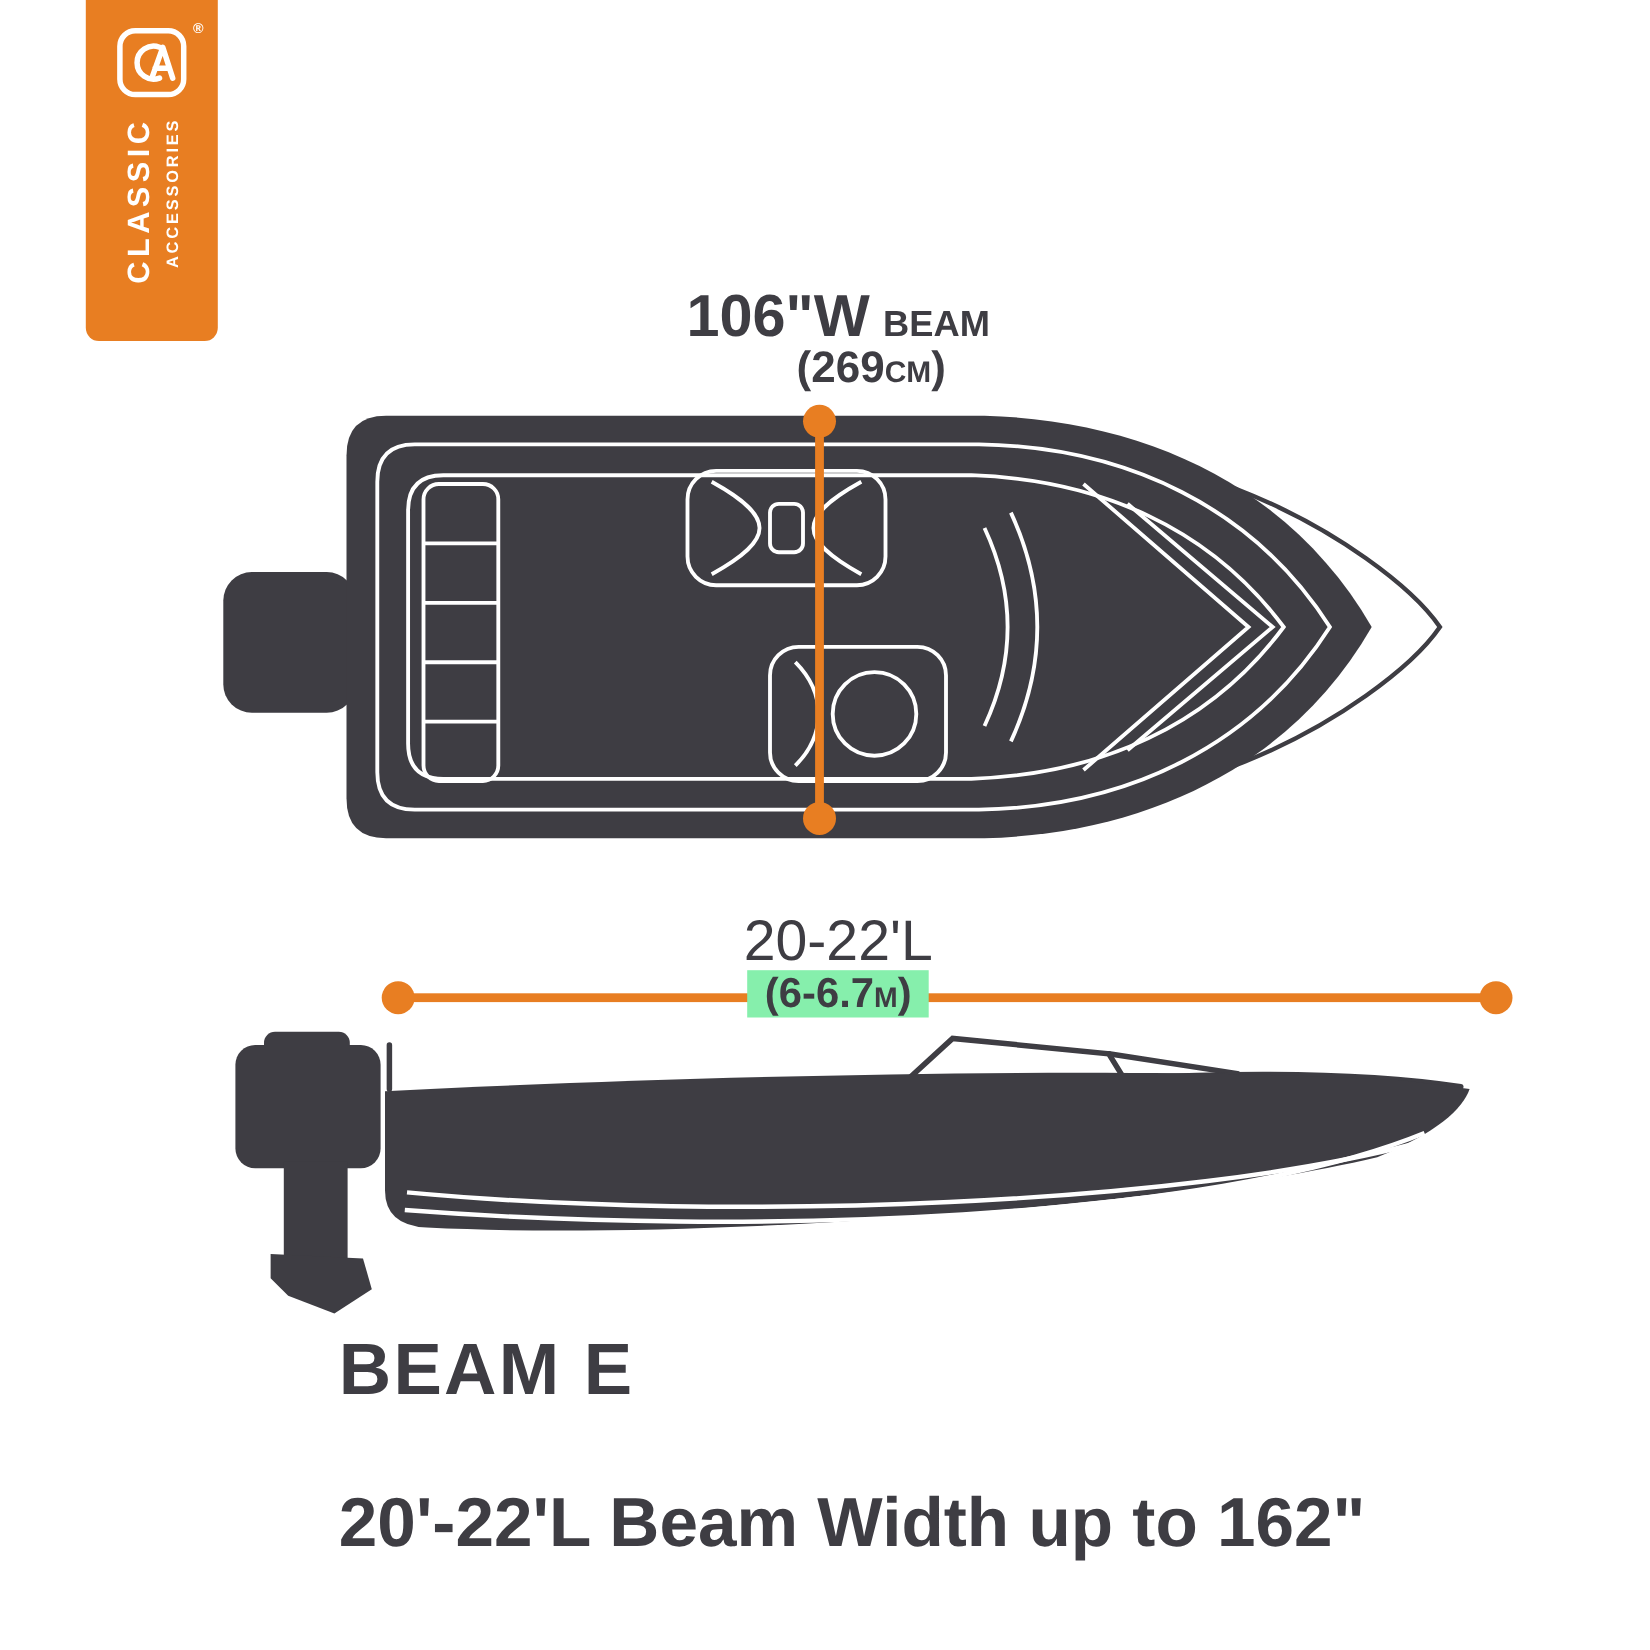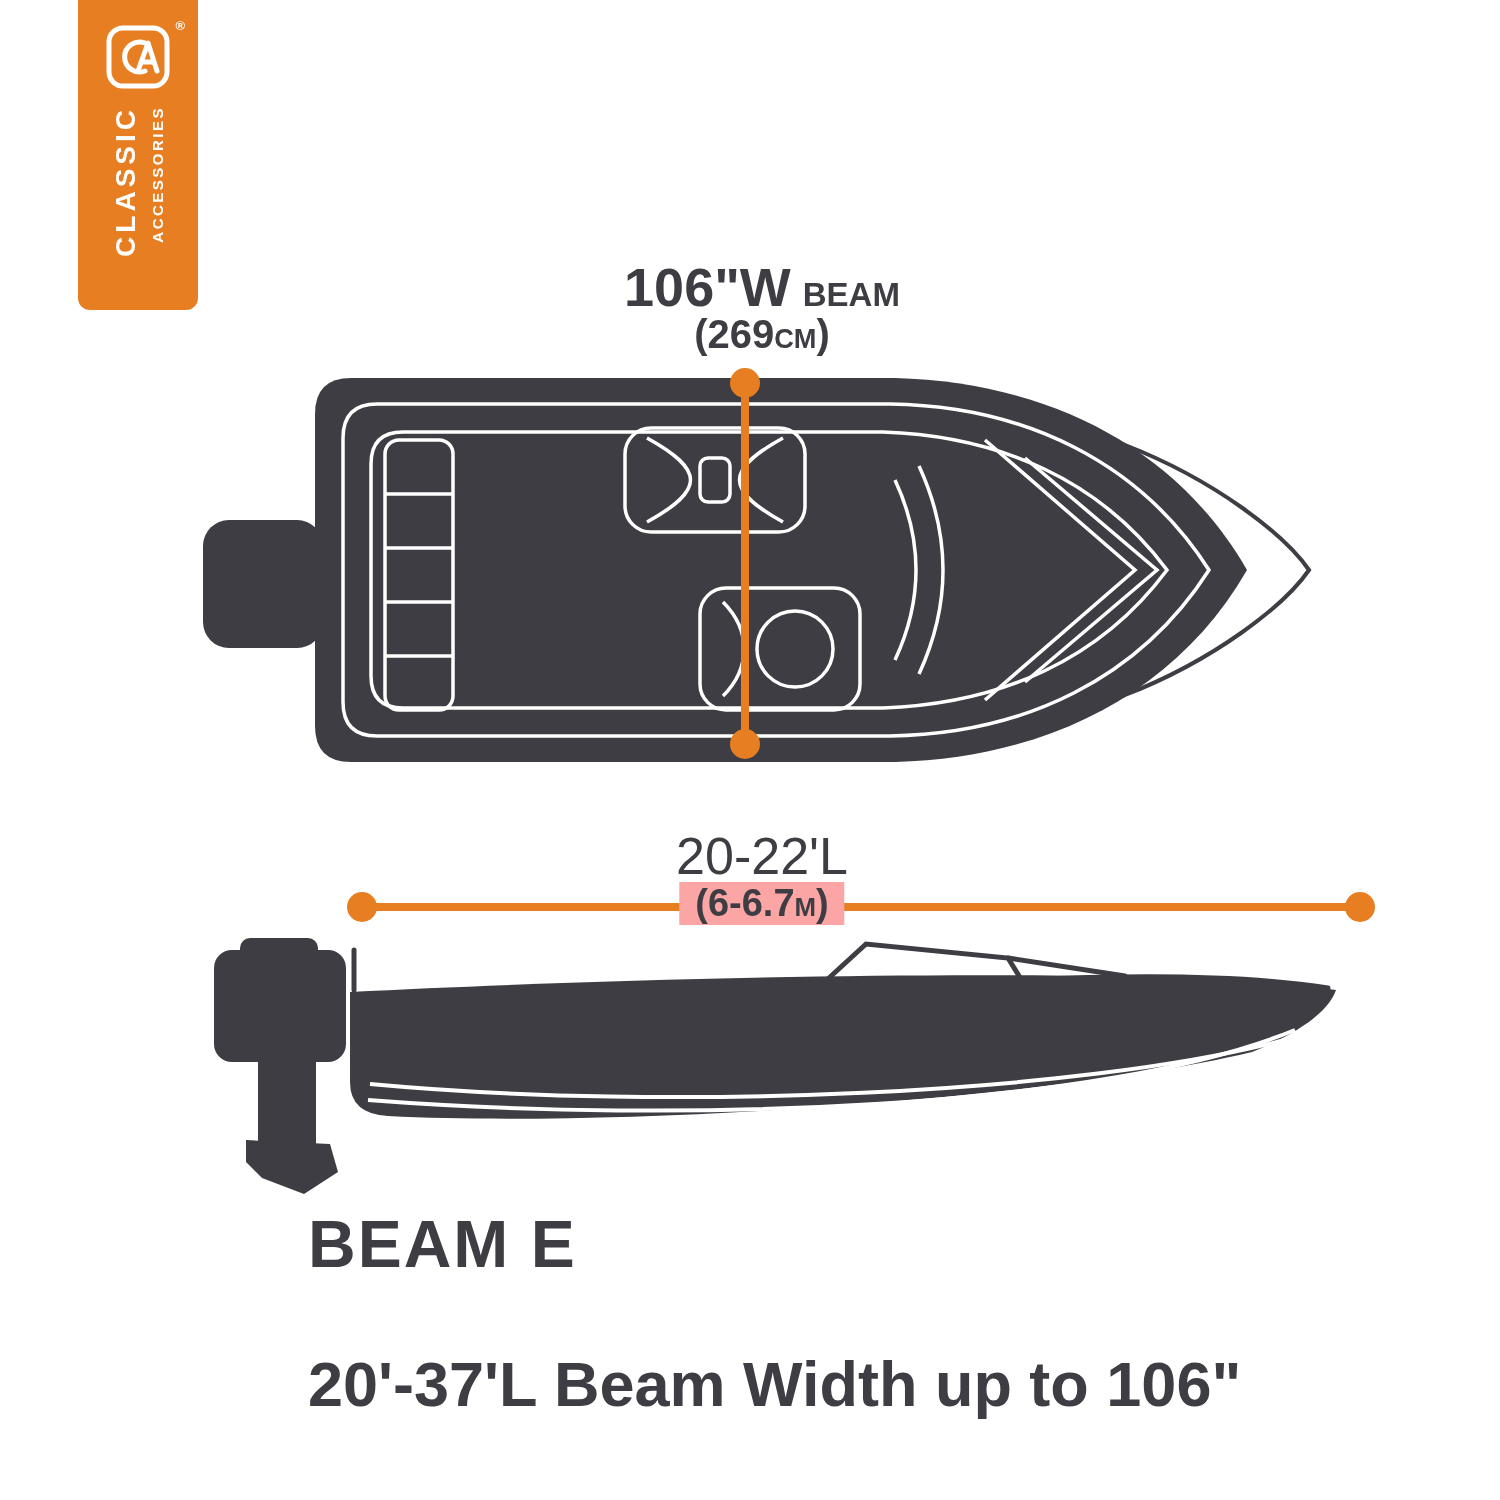--- a/index.html
+++ b/index.html
@@ -18,26 +18,26 @@
   .banner-text{margin-top:12px;display:flex;flex-direction:row;justify-content:center;align-items:flex-start;gap:7px;height:220px;}
   .vt{writing-mode:vertical-rl;transform:rotate(180deg);color:#fff;white-space:nowrap;}
   .vt-classic{font-size:28px;font-weight:700;letter-spacing:4px;}
   .vt-acc{font-size:15px;font-weight:700;letter-spacing:2.5px;padding-top:2px;}
   
   .title{position:absolute;left:308px;top:118px;font-size:88px;font-weight:700;letter-spacing:2px;}
   
   .beam-label{position:absolute;left:762px;top:256px;transform:translateX(-50%);display:flex;align-items:baseline;gap:12px;white-space:nowrap;}
   .beam-label .big{font-size:54px;font-weight:700;}
   .beam-label .small{font-size:33px;font-weight:700;}
-  .beam-metric{position:absolute;left:762px;top:312px;transform:translateX(-50%);font-size:40px;font-weight:700;white-space:nowrap;}
+  .beam-metric{position:absolute;left:792px;top:312px;transform:translateX(-50%);font-size:40px;font-weight:700;white-space:nowrap;}
   .unit-small{font-size:0.68em;}
   .length-label{position:absolute;left:762px;top:826px;transform:translateX(-50%);font-size:52px;font-weight:400;white-space:nowrap;}
   .length-metric{
     position:absolute;left:762px;top:882px;transform:translateX(-50%);
-    font-size:38px;font-weight:700;background:#fca5a5;padding:0 16px;z-index:5;white-space:nowrap;
+    font-size:38px;font-weight:700;background:#86efac;padding:0 16px;z-index:5;white-space:nowrap;
   }
   
   .vline{position:absolute;left:741px;top:383px;width:8px;height:361px;background:#E87E22;z-index:3;}
   .hline{position:absolute;left:362px;top:903px;width:998px;height:8px;background:#E87E22;z-index:3;}
   .dot{position:absolute;width:30px;height:30px;border-radius:50%;background:#E87E22;z-index:4;}
   .dot-beam-top{left:730px;top:368px;}
   .dot-beam-bottom{left:730px;top:729px;}
   .dot-len-left{left:347px;top:892px;}
   .dot-len-right{left:1345px;top:892px;}
   
@@ -135,15 +135,15 @@
     </g>
 
     <path d="M 150 60 C 430 46, 830 36, 1075 50 L 1136 58 C 1130 76, 1106 98, 1052 120 C 860 166, 430 196, 188 184 Q 150 182, 150 150 Z" fill="#3E3D43"></path>
     <g stroke="#ffffff" stroke-width="4" fill="none">
       <path d="M 170 152 C 470 180, 880 162, 1085 108"></path>
       <path d="M 168 168 C 480 192, 900 178, 1095 98"></path>
     </g>
   </svg>
 
   <div class="f-model">BEAM E</div>
-  <div class="f-size">20'-37'L Beam Width up to 106"</div>
+  <div class="f-size">20'-22'L Beam Width up to 162"</div>
 
 </div>
 
 </body></html>

